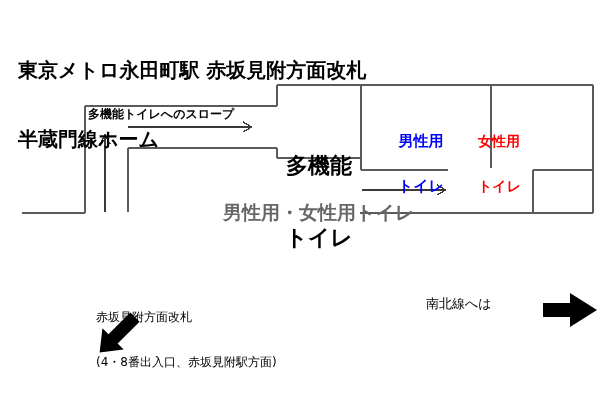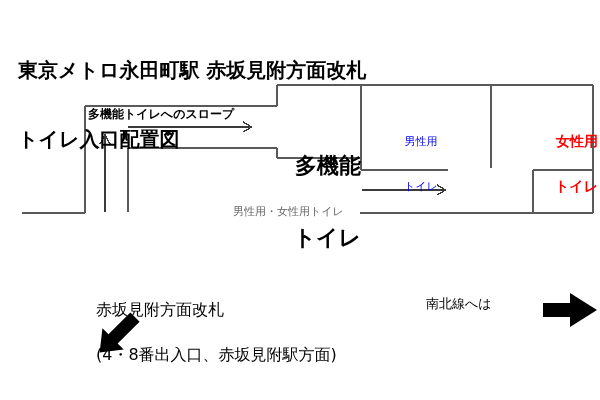--- a/index.html
+++ b/index.html
@@ -10,39 +10,40 @@
     color:var(--c-text,#000000);
   }
   .abs { position:absolute; white-space:pre; }
   .title {
     left:18px; top:13px; font-size:20px; font-weight:bold; line-height:23px;
   }
   .lbl-slope-multi {
     left:88px; top:106px; font-size:12px; font-weight:bold; line-height:16px;
   }
   .lbl-room-multi {
-    left:277px; top:106px; width:84px; text-align:right;
+    left:277px; top:106px; width:84px; text-align:center;
     font-size:22px; font-weight:bold; line-height:24px;
   }
   .lbl-room-mens {
     left:361px; top:104px; width:120px; text-align:center;
-    font-size:11px; font-weight:normal; line-height:15px;
+    font-size:15px; font-weight:bold; line-height:15px;
     color:var(--c-mens,#0000ff);
   }
   .lbl-room-womens {
-    left:478px; top:104px; width:120px; text-align:right;
+    left:478px; top:104px; width:120px; text-align:left;
     font-size:14px; font-weight:bold; line-height:15px;
     color:var(--c-womens,#ff0000);
   }
   .lbl-slope-mw {
-    left:233px; top:176px; font-size:11px; line-height:14.5px;
+    left:223px; top:176px; font-size:19px; line-height:14.5px;
     color:var(--c-gray_text,#666666);
+    font-weight:bold;
   }
   .lbl-gate {
-    left:96px; top:272px; font-size:16px; line-height:15px;
+    left:96px; top:280px; font-size:12px; line-height:15px;
   }
   .lbl-platform {
     left:413px; top:268px; font-size:13px; line-height:14.5px;
   }
   svg.plan { position:absolute; left:0; top:0; }
   .wall { stroke:var(--c-wall,#5a5a5a); stroke-width:2; }
   .thin { stroke:var(--c-arrow,#3a3a3a); stroke-width:1.4; fill:none; }
   .big  { fill:var(--c-big_arrow,#000000); }
 </style>
 </head>
@@ -89,21 +90,21 @@
       <polygon class="big" points="-24,-6.5 7,-6.5 7,-15 26,0 7,15 7,6.5 -24,6.5"></polygon>
     </g>
 
     <g shape-rendering="auto">
       <polygon class="big" points="543,303 570,303 570,293 597,310 570,327 570,317 543,317"></polygon>
     </g>
   </svg>
 
   <div class="abs title">
     <div>東京メトロ永田町駅 赤坂見附方面改札</div>
-    <div>トイレ入口配置図</div>
+    <div>半蔵門線ホーム</div>
   </div>
 
   <div class="abs lbl-slope-multi">多機能トイレへのスロープ</div>
 
   <div class="abs lbl-room-multi">
     <div>多機能</div>
     <div>トイレ</div>
   </div>
 
   <div class="abs lbl-room-mens">

